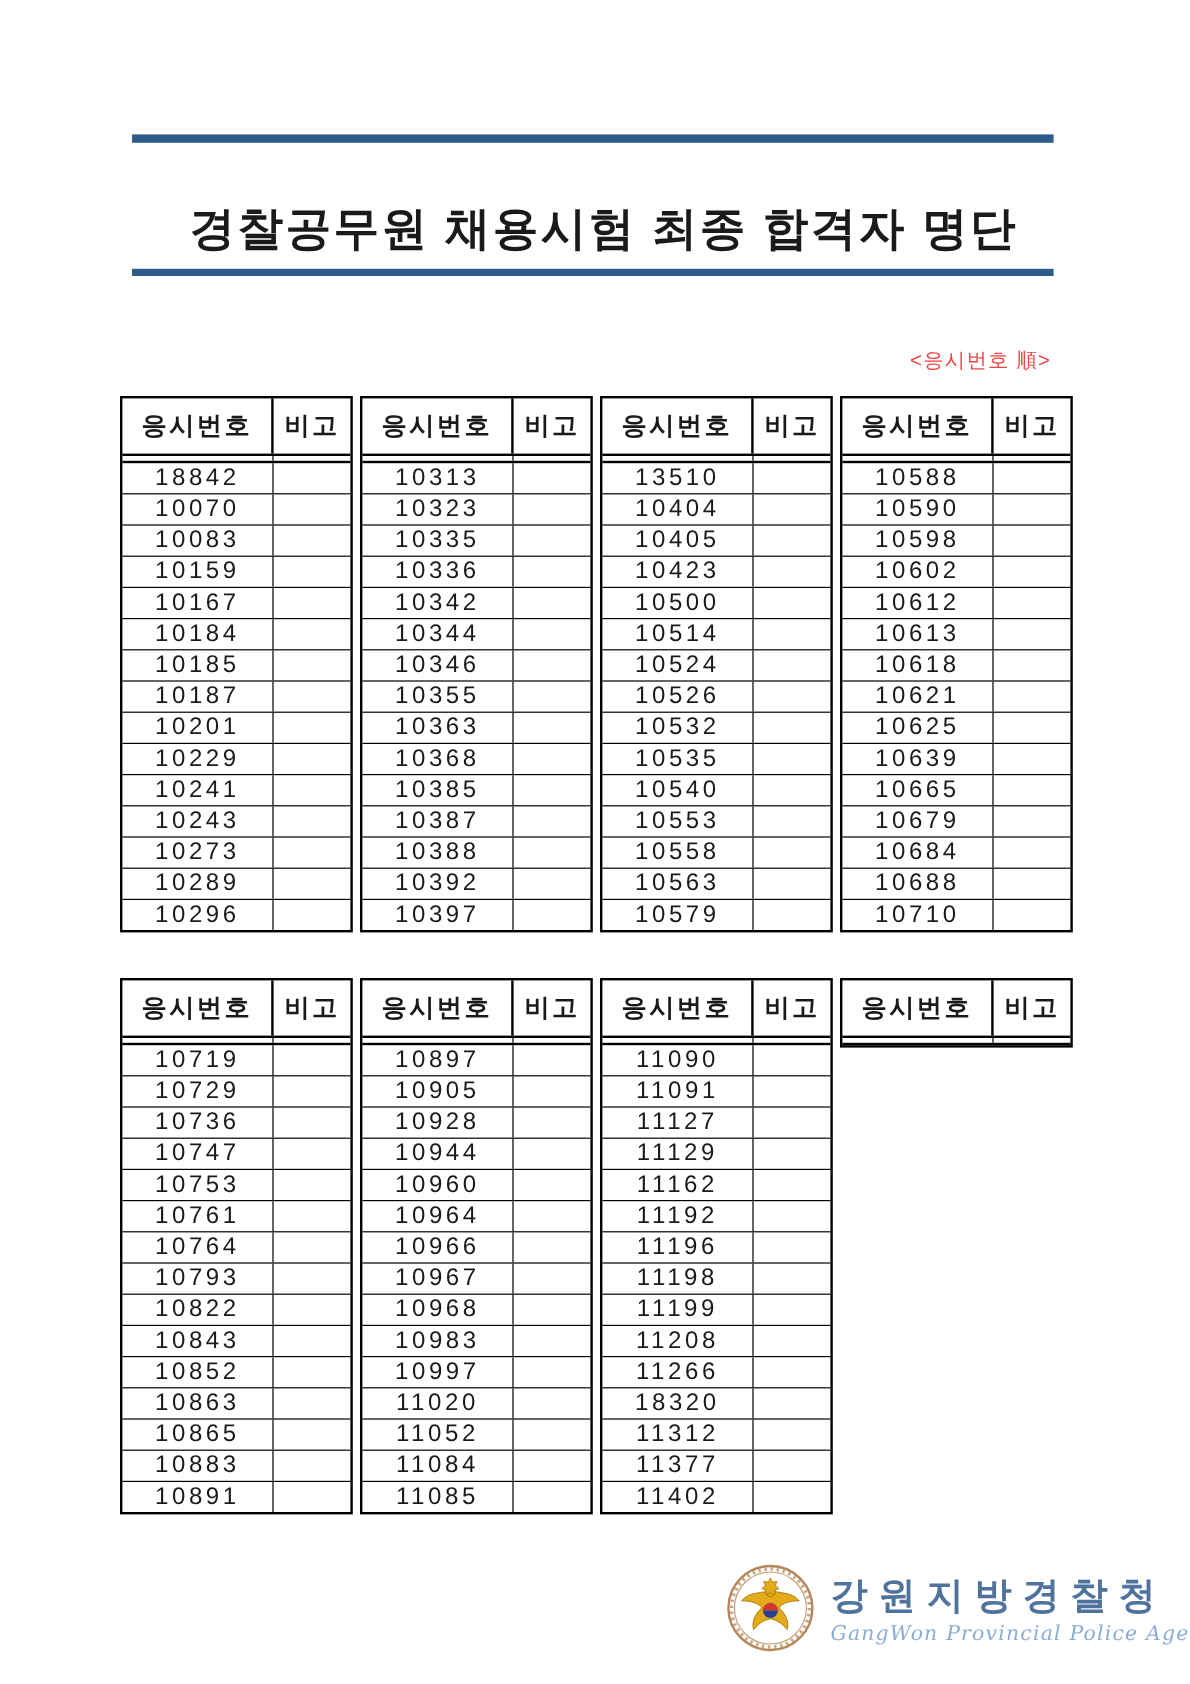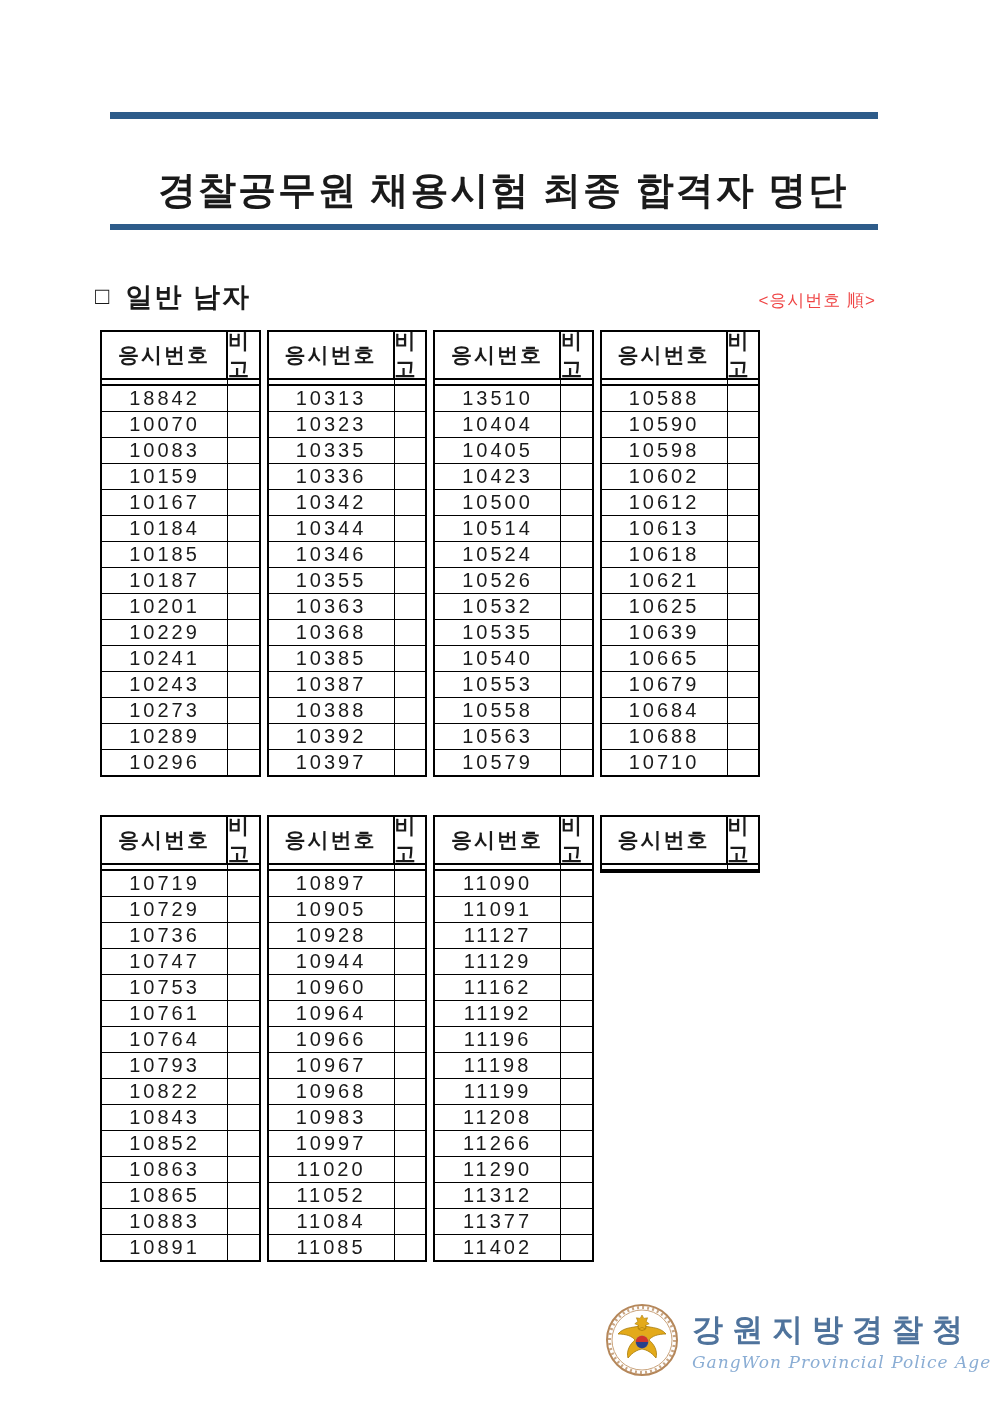--- a/index.html
+++ b/index.html
@@ -10,21 +10,21 @@
   }
   .rule { position:absolute; left:110px; width:768px; background:var(--accent,#2e5c8a); }
   .rule-top { top:112px; height:7px; }
   .rule-bottom { top:224px; height:6px; }
   .title1 { position:absolute; left:130px; top:127px; font-size:30px; font-weight:bold; letter-spacing:6px; white-space:nowrap; }
   .title2 { position:absolute; left:158px; top:165px; font-size:38px; font-weight:bold; letter-spacing:2px; white-space:nowrap; }
   .section-label { position:absolute; left:95px; top:279px; font-size:27px; font-weight:bold; letter-spacing:2px; }
   .section-label .bullet { font-weight:normal; font-size:24px; margin-right:14px; position:relative; top:-2px; }
   .sort-note { position:absolute; right:116px; top:289px; font-size:17px; letter-spacing:1px; color:#ef4444; }
 
-  .block { position:absolute; left:100px; width:660px; display:flex; gap:6px; align-items:flex-start; }
+  .block { position:absolute; left:100px; width:794px; display:flex; gap:6px; align-items:flex-start; }
   .block-0 { top:330px; }
   .block-1 { top:815px; }
 
   .ctable { box-sizing:border-box; width:194px; border:2px solid #000; background:#fff; }
   .hrow { display:flex; height:46px; border-bottom:2px solid #000; }
   .hcell { display:flex; align-items:center; justify-content:center; font-weight:bold; font-size:21px; letter-spacing:2px; }
   .hcell-1 { width:126px; border-right:2px solid #000; box-sizing:border-box; }
   .hcell-2 { flex:1; }
   .divider { display:flex; height:4px; border-bottom:2px solid #000; }
   .divider .dv1 { width:126px; border-right:1px solid #000; box-sizing:border-box; }
@@ -45,21 +45,20 @@
 </style>
 </head>
 <body>
 
 <div class="page">
 
   <div class="rule rule-top"></div>
   <div class="title2">경찰공무원 채용시험 최종 합격자 명단</div>
   <div class="rule rule-bottom"></div>
 
-  <div class="section-label"><span class="bullet">□</span><span>일반 남자</span></div>
   <div class="sort-note">&lt;응시번호 順&gt;</div>
 
   <div class="block block-0">
       <div class="ctable">
         <div class="hrow">
           <div class="hcell hcell-1">응시번호</div>
           <div class="hcell hcell-2">비고</div>
         </div>
         <div class="divider">
           <div class="dv1"></div>
@@ -518,21 +517,21 @@
         </div>
         <div class="drow">
           <div class="dcell-num">11208</div>
           <div class="dcell-rem"></div>
         </div>
         <div class="drow">
           <div class="dcell-num">11266</div>
           <div class="dcell-rem"></div>
         </div>
         <div class="drow">
-          <div class="dcell-num">11290</div>
+          <div class="dcell-num">18320</div>
           <div class="dcell-rem"></div>
         </div>
         <div class="drow">
           <div class="dcell-num">11312</div>
           <div class="dcell-rem"></div>
         </div>
         <div class="drow">
           <div class="dcell-num">11377</div>
           <div class="dcell-rem"></div>
         </div>

